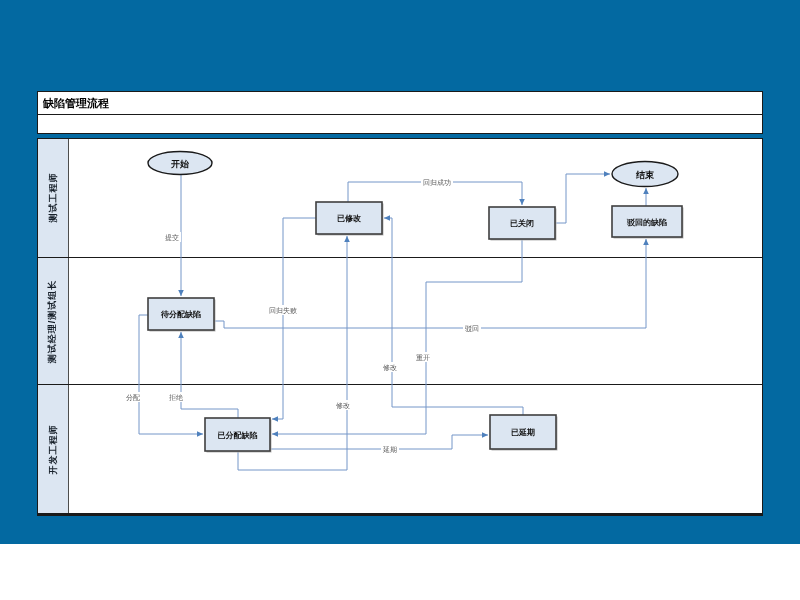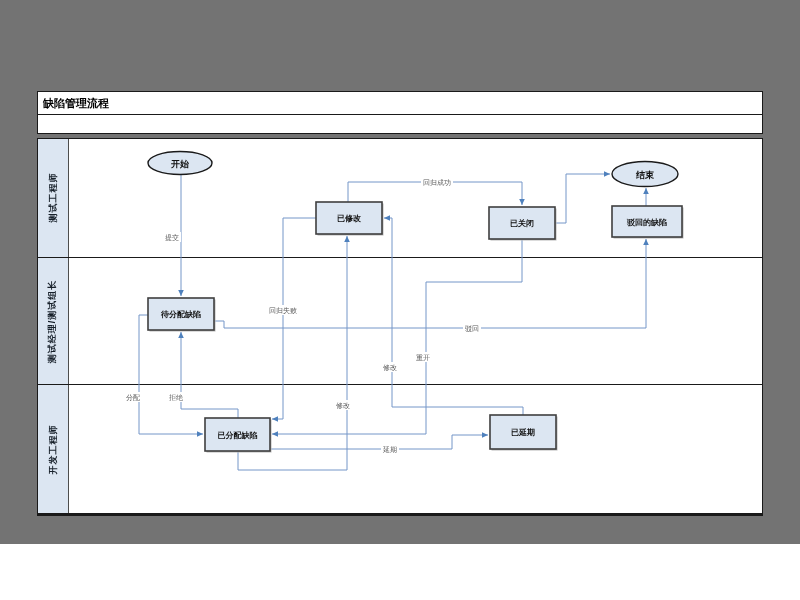--- a/index.html
+++ b/index.html
@@ -1,17 +1,17 @@
 <!DOCTYPE html>
 <html><head>
 <meta charset="utf-8">
 <style>
   html,body{margin:0;padding:0;background:#ffffff;}
   .canvas{
-    position:relative;width:800px;height:544px;background:#737373;overflow:hidden;
+    position:relative;width:800px;height:544px;background:#0369a1;overflow:hidden;
     font-family:"Liberation Sans","DejaVu Sans",sans-serif;
   }
   .title-bar{
     position:absolute;left:37px;top:91px;width:726px;height:24px;
     border:1px solid #1a1a1a;box-sizing:border-box;background:#ffffff;
     display:flex;align-items:center;padding-left:5px;
     font-size:11px;font-weight:bold;color:#000;
   }
   .sub-band{
     position:absolute;left:37px;top:114px;width:726px;height:20px;

